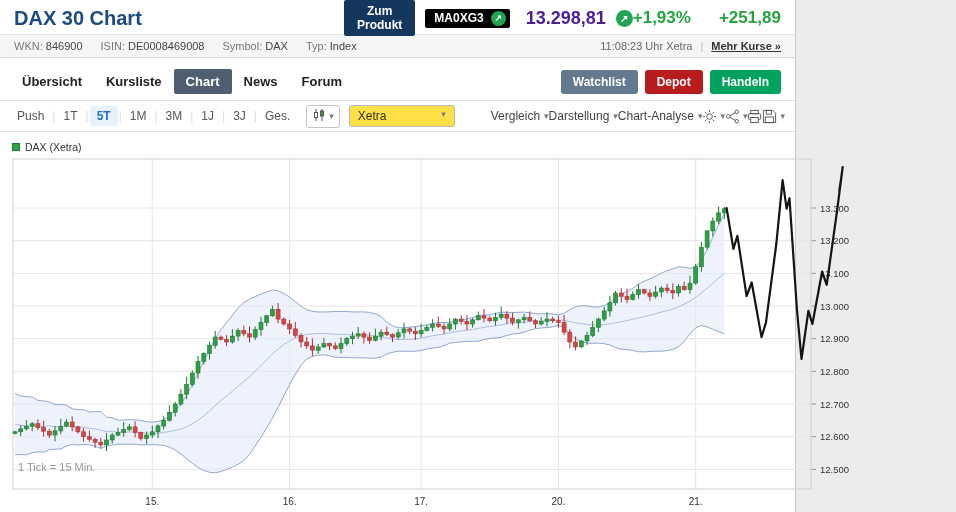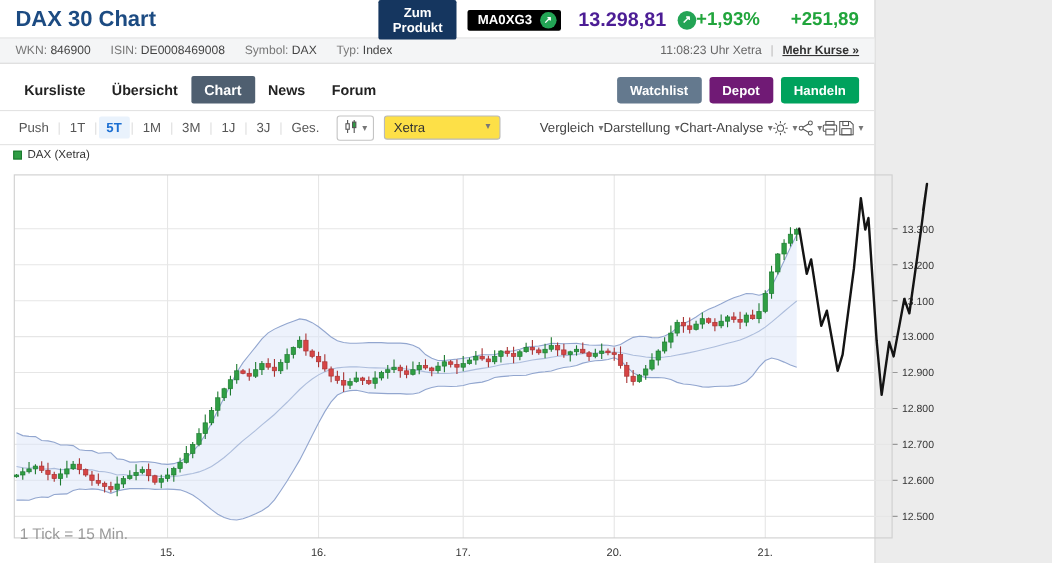--- a/index.html
+++ b/index.html
@@ -30,47 +30,47 @@
   .meta .link{font-weight:bold;color:#333;text-decoration:underline;cursor:pointer}
 
   
   .tabs{margin-top:10px;height:27px;display:flex;align-items:center;padding:0 10px}
   .tab{padding:5px 12px;font-size:13px;font-weight:bold;color:#222;cursor:pointer}
   .tab.active{background:#4f5f70;color:#fff;border-radius:2px}
   .tabs .spacer{flex:1}
   .act-btn{border:none;font-family:inherit;color:#fff;font-size:12px;font-weight:bold;padding:5px 12px;border-radius:3px;margin-left:7px;cursor:pointer}
   .b-trade{background:#ee4d5f}
   .b-watch{background:#64798e}
-  .b-depot{background:#701a75}
+  .b-depot{background:#b91c1c}
   .b-hand{background:#00a25d;margin-right:4px}
 
   
   .toolbar{margin-top:5px;height:30px;border-top:1px solid #e3e3e3;border-bottom:1px solid #e3e3e3;display:flex;align-items:center;padding:0 10px;font-size:12px;color:#555}
   .tb-item{padding:3px 7px;cursor:pointer}
   .tb-sep{color:#e0e0e0;margin:0 1px}
   .tb-item.active{color:#1c6fd2;font-weight:bold;background:#e9f2fc;border-radius:2px}
   .tb-iconbtn{margin-left:9px;border:1px solid #c4c4c4;border-radius:3px;padding:2px 5px;display:flex;align-items:center;gap:3px;cursor:pointer;background:#fff}
   .fake-select{margin-left:9px;border:1px solid #b9b9b9;border-radius:3px;background:#fde047;color:#333;width:88px;padding:3px 8px;display:flex;justify-content:space-between;align-items:flex-start;cursor:pointer}
   .tb-right{margin-left:auto;display:flex;align-items:center;}
   .tb-menu{display:flex;align-items:center;gap:4px;color:#444;cursor:pointer}
   .caret{font-size:9px;color:#777}
   .tb-icon{display:flex;align-items:center;gap:3px;cursor:pointer}
   .tb-icon svg{display:block}
 
   
-  .legend{height:18px;display:flex;align-items:flex-start;gap:28px;padding:3px 0 0 12px;font-size:10.5px;color:#333}
+  .legend{height:18px;display:flex;align-items:flex-end;gap:28px;padding:3px 0 0 12px;font-size:10.5px;color:#333}
   .legend .item{display:flex;align-items:center;gap:5px}
   .swatch{width:8px;height:8px;display:inline-block;box-sizing:border-box}
   .sw-dax{background:#2f9e44;border:1px solid #1d7a30}
   .sw-boll{background:#fff;border:1px solid #7e96c4}
   .chart-wrap{position:relative;padding-left:6px}
   svg text{font-family:"Liberation Sans",sans-serif}
   .ylab{font-size:9.5px;fill:#333}
   .xlab{font-size:10px;fill:#333;text-anchor:middle}
-  .footnote{position:absolute;left:18px;top:324px;font-size:14px;color:#999}
+  .footnote{position:absolute;left:18px;top:308px;font-size:11px;color:#999}
 </style>
 </head>
 <body>
 
 <div class="content">
 
   <div class="header">
     <div class="title">DAX 30 Chart</div>
     <button class="btn-product">Zum Produkt</button>
     <div class="code-box">
@@ -90,22 +90,22 @@
     <span class="pair"><span class="lbl">Symbol:</span> <span class="val">DAX</span></span>
     <span class="pair"><span class="lbl">Typ:</span> <span class="val">Index</span></span>
     <span class="right">
       <span>11:08:23 Uhr Xetra</span>
       <span class="sep">|</span>
       <span class="link">Mehr Kurse »</span>
     </span>
   </div>
 
   <div class="tabs">
+    <span class="tab">Übersicht</span>
     <span class="tab">Kursliste</span>
-    <span class="tab">Übersicht</span>
     <span class="tab active">Chart</span>
     <span class="tab">News</span>
     <span class="tab">Forum</span>
     <span class="spacer"></span>
     <button class="act-btn b-watch">Watchlist</button>
     <button class="act-btn b-depot">Depot</button>
     <button class="act-btn b-hand">Handeln</button>
   </div>
 
   <div class="toolbar">

